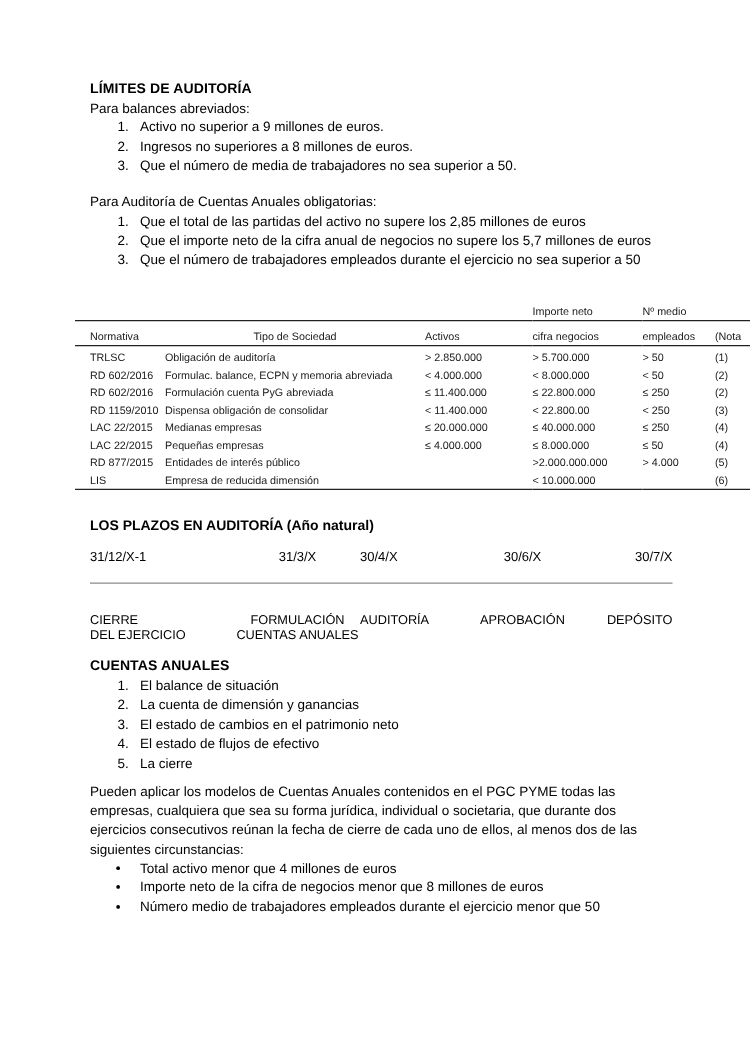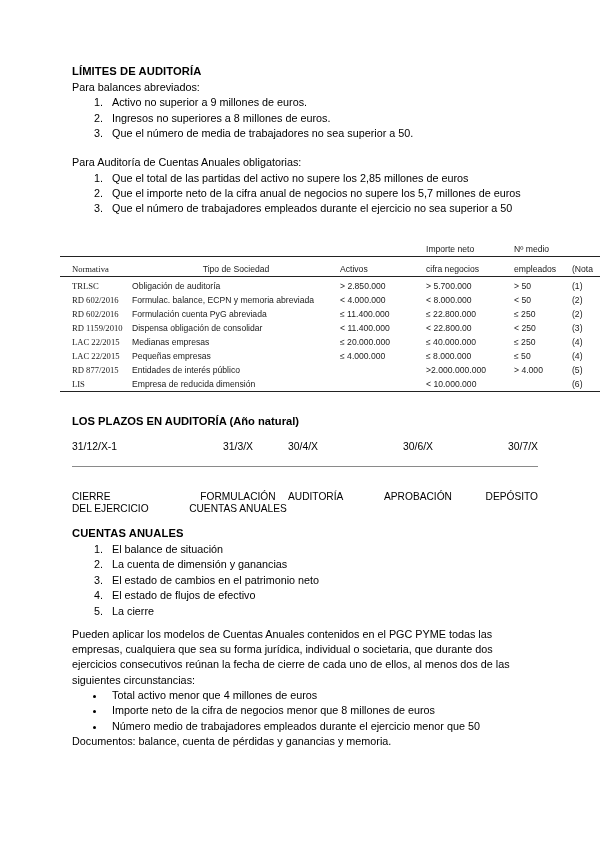--- a/index.html
+++ b/index.html
@@ -100,21 +100,21 @@
     padding-bottom: 2px;
   }
   tr.body-row td {
     height: 13px;
     padding-top: 1px;
   }
   tr.body-row:last-child td {
     border-bottom: 1.1px solid #222;
     padding-bottom: 2px;
   }
-  .col-norm   { width: 72px;  text-align: left;  padding-left: 12px !important; font-family: Liberation Serif, serif; }
+  .col-norm   { width: 72px;  text-align: left;  padding-left: 12px !important; }
   .col-tipo   { width: 208px; text-align: left; }
   .col-act    { width: 86px;  text-align: left; }
   .col-cifra  { width: 88px;  text-align: left; }
   .col-emp    { width: 58px;  text-align: left; }
   .col-nota   { width: 40px;  text-align: left; }
   .ctr { text-align: center; }
 
   
   .plazos-block {
     position: absolute;
@@ -347,16 +347,15 @@
     </ol>
   </div>
 
   <div class="closing-block">
     <p class="para">Pueden aplicar los modelos de Cuentas Anuales contenidos en el PGC PYME  todas las empresas,  cualquiera que sea su forma jurídica, individual o societaria, que durante dos ejercicios consecutivos reúnan la fecha de cierre de cada uno de ellos, al menos dos de las siguientes circunstancias:</p>
     <ul class="bullet-list">
       <li>Total activo menor que 4 millones de euros</li>
       <li>Importe neto de la cifra de negocios menor que 8 millones de euros</li>
       <li>Número medio de trabajadores empleados durante el ejercicio menor que 50</li>
     </ul>
-    <p class="doc-line">Documentos: balance, cuenta de pérdidas y ganancias y memoria.</p>
   </div>
 
 </div>
 
 </body></html>

